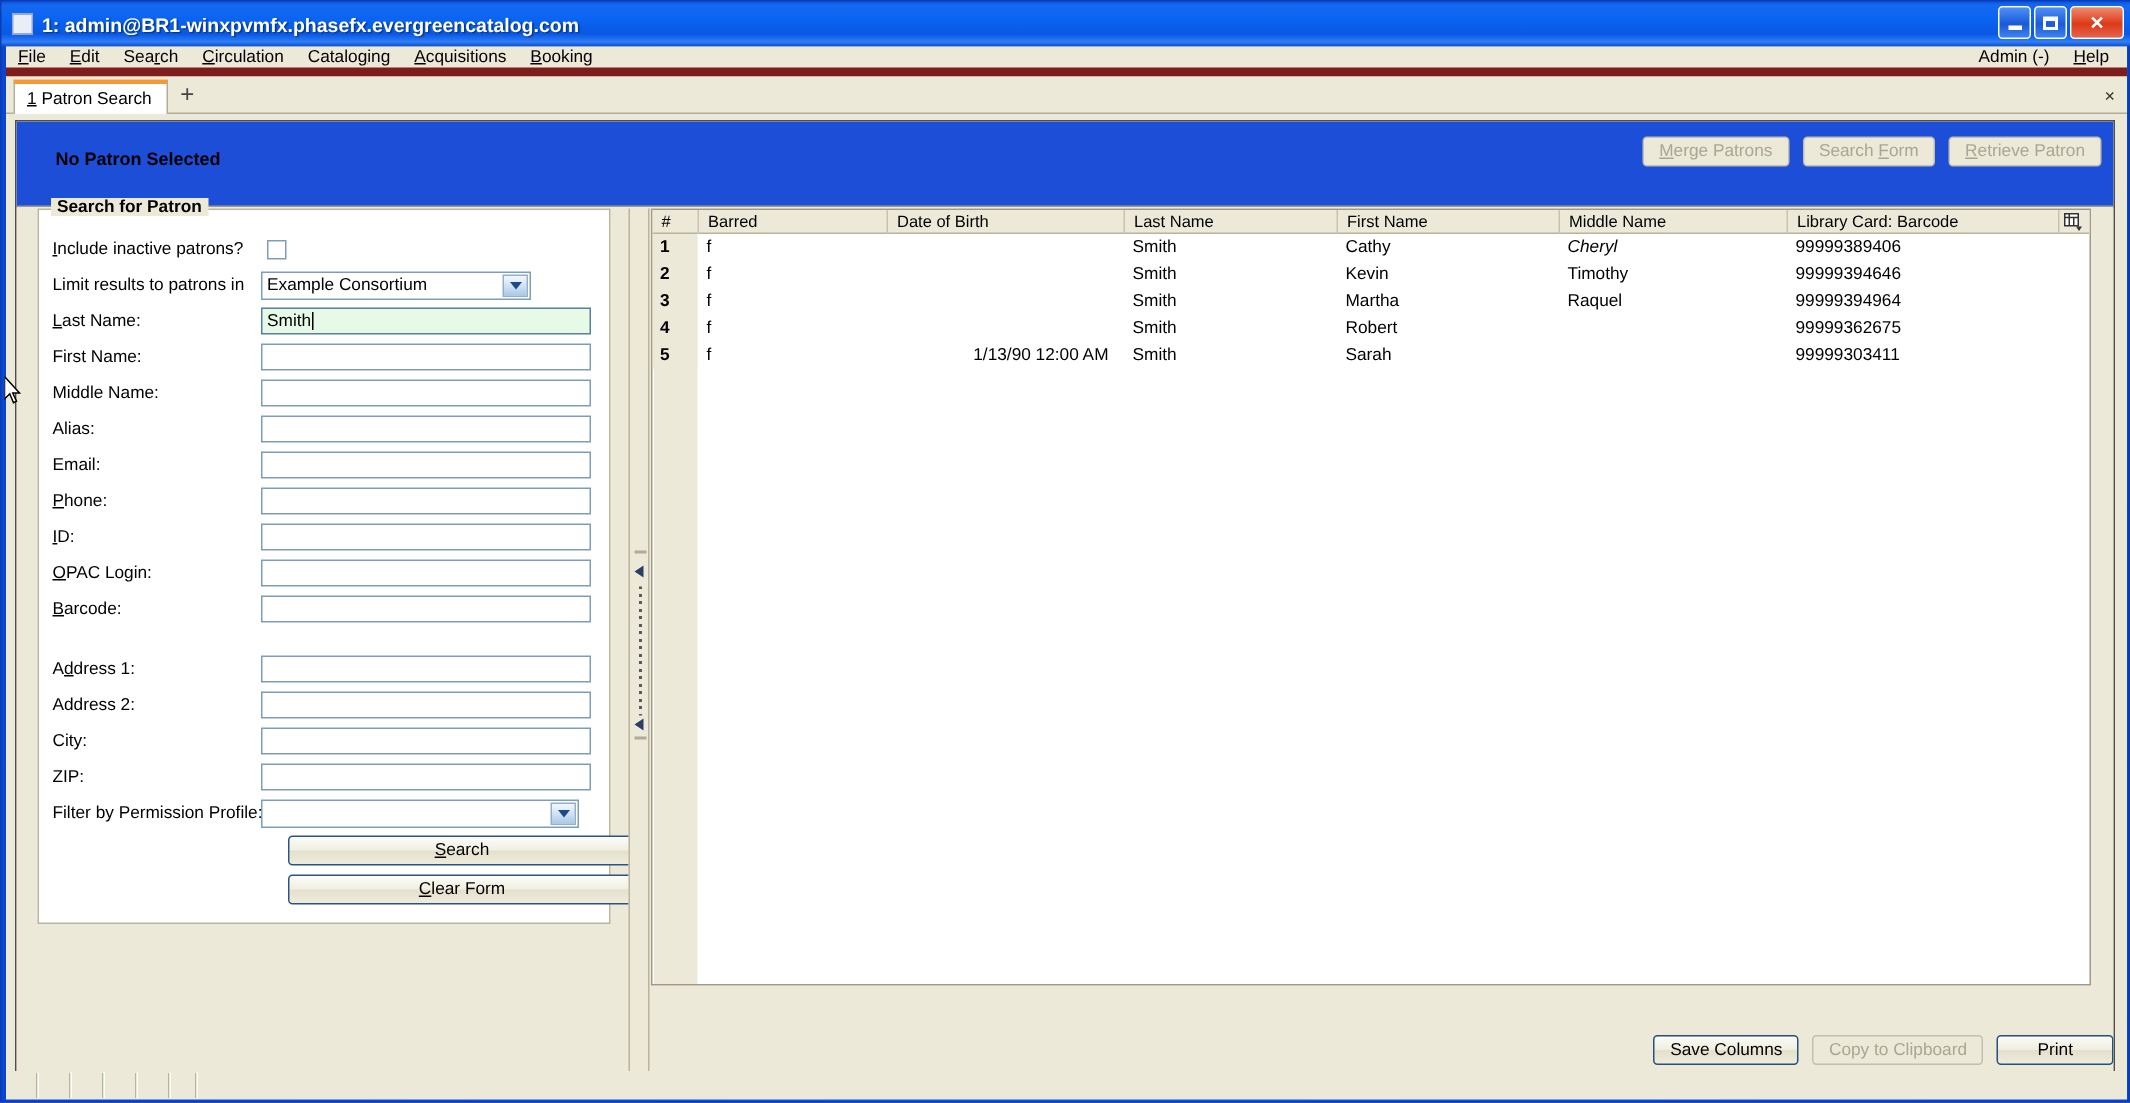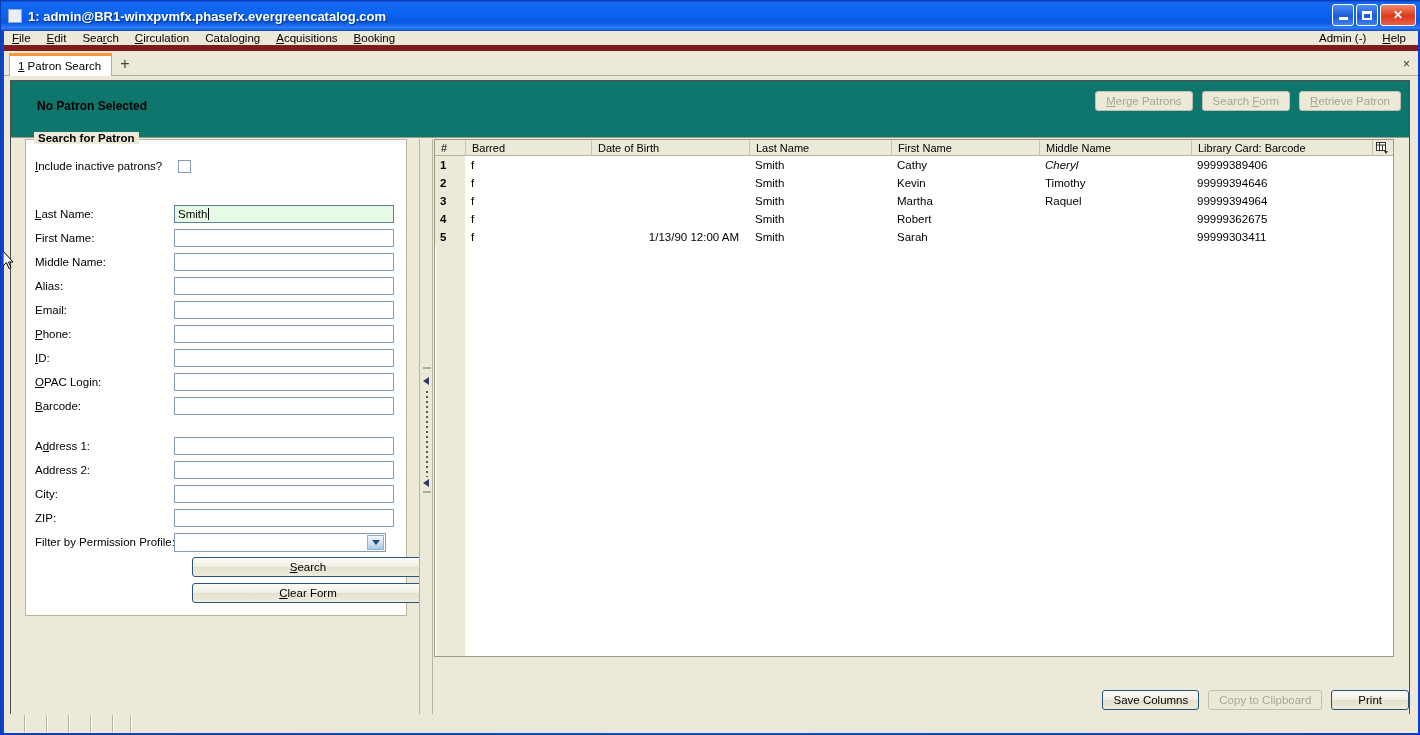--- a/index.html
+++ b/index.html
@@ -108,21 +108,21 @@
     width: 1400px; height: 650px;
     background: #ece9d8;
     border: 1px solid #4d4d4d;
     border-bottom: 2px solid #2b2b2b;
     overflow: hidden;
   }
 
   
   #patron-header {
     position: absolute; left: 0; top: 0; width: 1398px; height: 57px;
-    background: #0f766e;
+    background: #1d4ed8;
     border-bottom: 1px solid #9e9a86;
   }
   #patron-title {
     position: absolute; left: 26px; top: 18px;
     font-weight: bold; font-size: 12px; color: #000;
   }
   #patron-actions {
     position: absolute; right: 8px; top: 10px;
     display: flex; gap: 9px;
   }
@@ -382,20 +382,29 @@
 
       <div id="left-panel">
         <div id="search-group">
           <div id="group-legend">Search for Patron</div>
 
           <div class="frow" style="top:14px;">
             <div class="flabel"><u>I</u>nclude inactive patrons?</div>
             <div class="fcheck"></div>
           </div>
 
+          <div class="frow" style="top:38px;">
+            <div class="flabel">Limit results to patrons in</div>
+            <div class="fselect">
+              <span>Example Consortium</span>
+              <span class="arrowbox">
+                  <span class="chev"></span>
+                </span>
+            </div>
+          </div>
 
           <div class="frow" style="top:62px;">
             <div class="flabel"><u>L</u>ast Name:</div>
             <div class="finput focused">
               <span>Smith</span>
                 <span class="caret"></span>
             </div>
           </div>
 
           <div class="frow" style="top:110px;">

